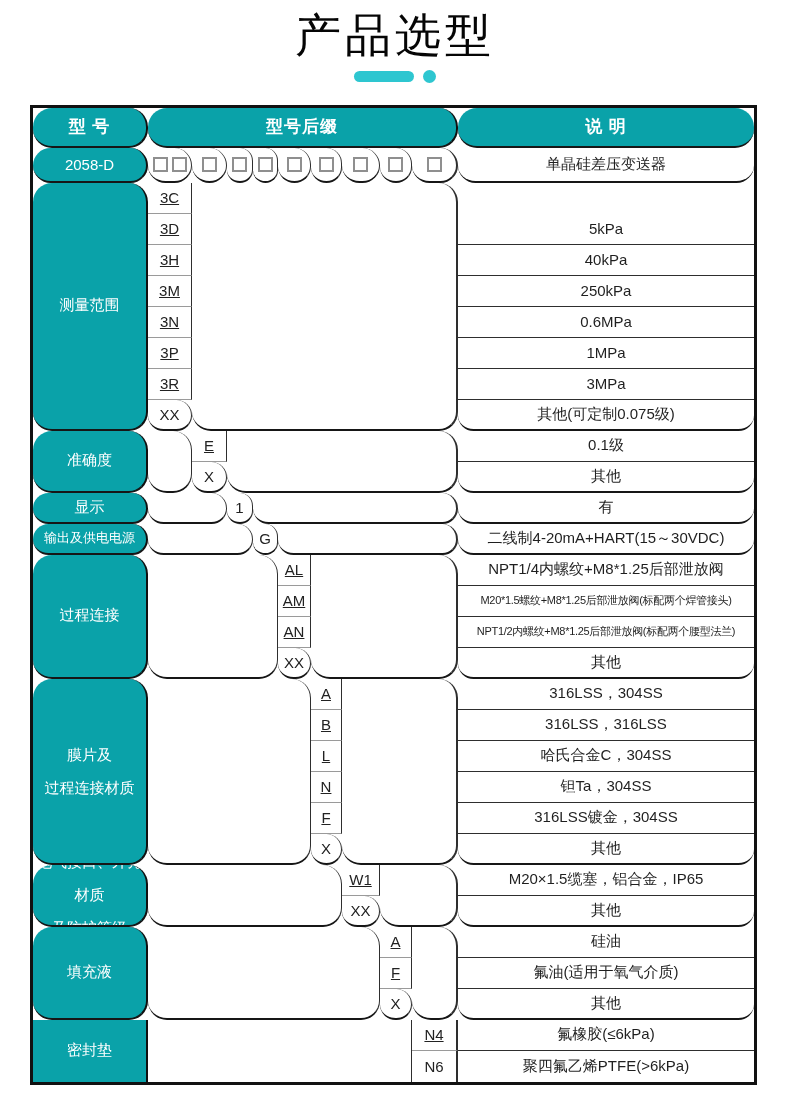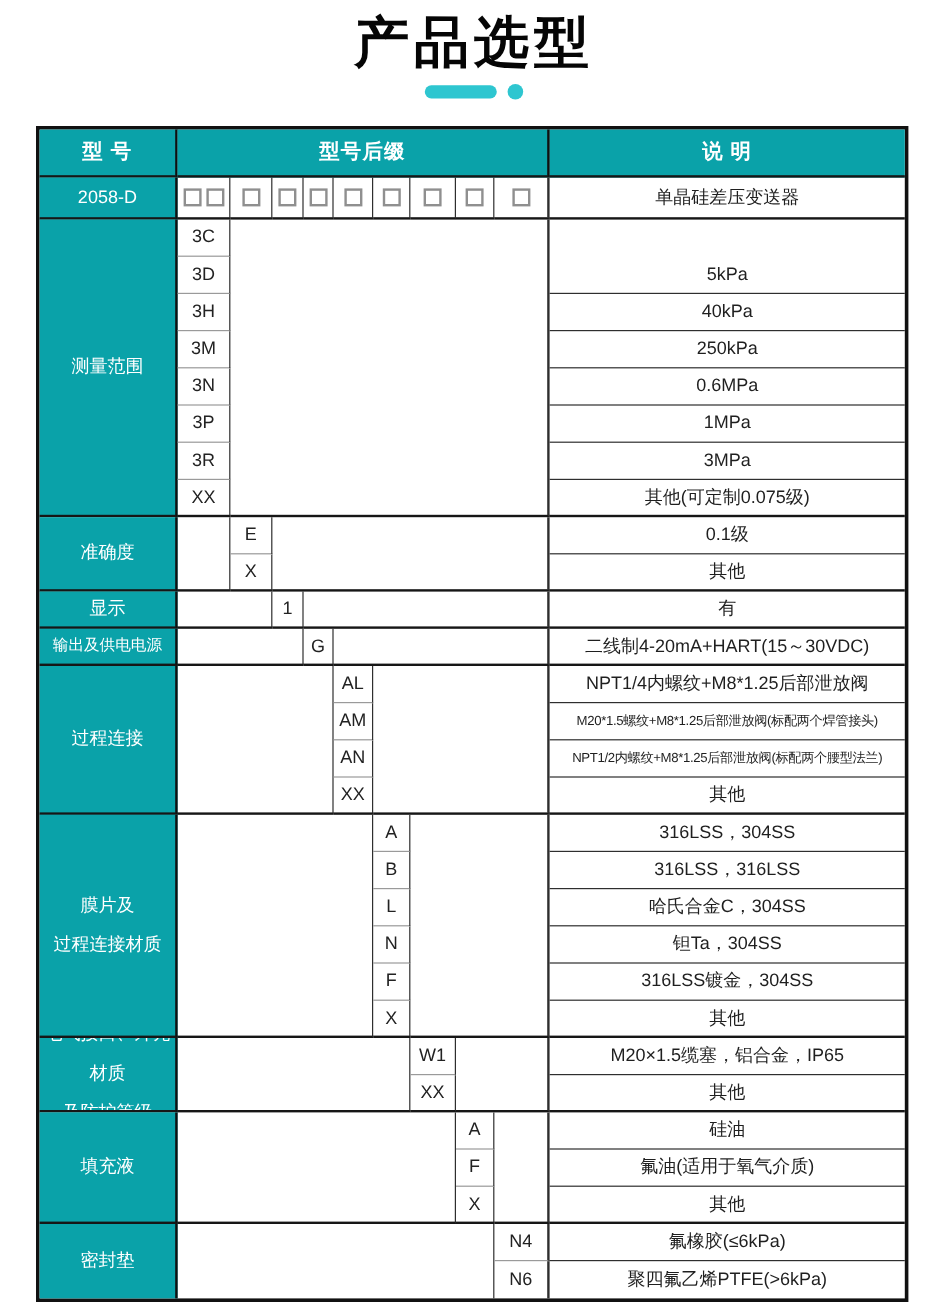--- a/index.html
+++ b/index.html
@@ -4,21 +4,21 @@
 <style>
   * { box-sizing: border-box; margin: 0; padding: 0; }
   html, body { background: #ffffff; }
   body {
     width: 790px; height: 1095px; overflow: hidden;
     font-family: "Liberation Sans", "DejaVu Sans", sans-serif;
     color: #1f1f1f;
   }
   .title-wrap { padding-top: 10px; text-align: center; }
   .page-title {
-    font-size: 46px; font-weight: 700; letter-spacing: 4px; color: #050505;
+    font-size: 46px; font-weight: 400; letter-spacing: 4px; color: #050505;
     line-height: 1.1;
   }
   .underline-row {
     margin-top: 9px; display: flex; align-items: center; justify-content: center; gap: 9px;
   }
   .u-bar { width: 60px; height: 11px; border-radius: 6px; background: #2ec6d0; }
   .u-dot { width: 13px; height: 13px; border-radius: 50%; background: #2ec6d0; }
 
   .tbl {
     margin: 22px 0 0 30px;
@@ -33,24 +33,24 @@
     display: flex; align-items: center; justify-content: center;
     border-right: 1px solid #2e2e2e; border-bottom: 1px solid #2e2e2e;
     font-size: 15px; text-align: center; overflow: hidden;
   }
   .teal {
     background: #0aa2a9; color: #ffffff;
     border-right-color: #101010; border-bottom-color: #101010;
   }
   .hdr { font-size: 17px; font-weight: 700; letter-spacing: 1px; }
   .rt { border-right-width: 2px; }
-  .bt { border-bottom-width: 2px; border-bottom-color: #161616; }
+  .bt { border-bottom-width: 2px; border-bottom-color: #161616; border-radius: 19px; }
   .nr { border-right: none; }
   .nb { border-bottom: none; }
-  .csep { border-bottom-color: #9a9a9a; }
+  .csep { border-bottom-color: #9a9a9a; text-decoration: underline; }
   .code { color: #222; }
   .lbl { font-weight: 400; }
   .lbl-sm { font-size: 13px; }
   .two-line { flex-direction: column; line-height: 2.2; }
   .lbl-xs { font-size: 15px; }
   .desc-sm { font-size: 11px; letter-spacing: -0.3px; }
   .box {
     width: 15px; height: 15px; background: #fff;
     border: 2px solid #8f8f8f; display: inline-block;
   }

